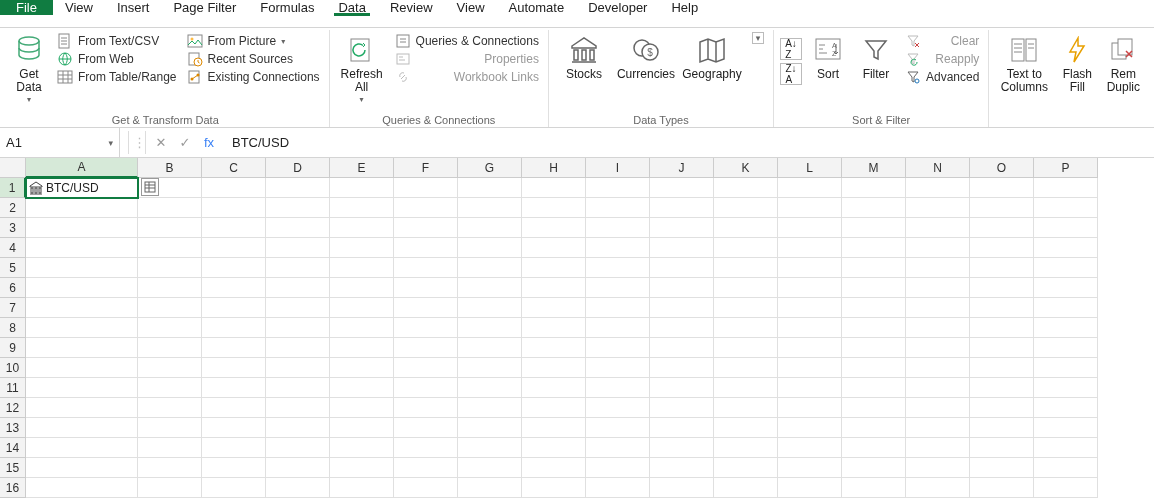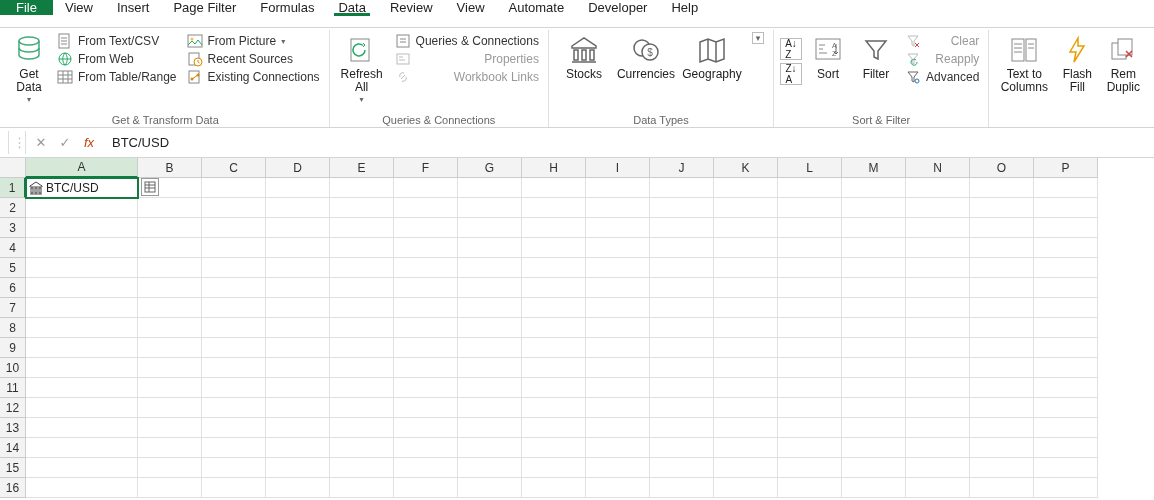--- a/index.html
+++ b/index.html
@@ -328,25 +328,28 @@
         <span style="white-space:pre">Rem
 Duplic</span>
       </div>
     </div>
     <div class="group-label">&nbsp;</div>
   </div>
 
 </div>
 
 <div class="fbar">
+  <div class="namebox">
+    <span>A1</span>
+  </div>
   <div class="fx-btns">
     <span style="border-left:1px solid #ddd;border-right:1px solid #ddd;padding:4px 4px;color:#bbb">⋮</span>
     <span>✕</span>
     <span>✓</span>
-    <span style="font-style:italic;color:#c2410c">fx</span>
+    <span style="color:#3b82f6">fx</span>
   </div>
   <div class="fx-input">
     <span>BTC/USD</span>
   </div>
 </div>
 
 <div>
   <div class="sheet">
     <div class="corner"></div>
     <div class="colheads" id="colheads">

